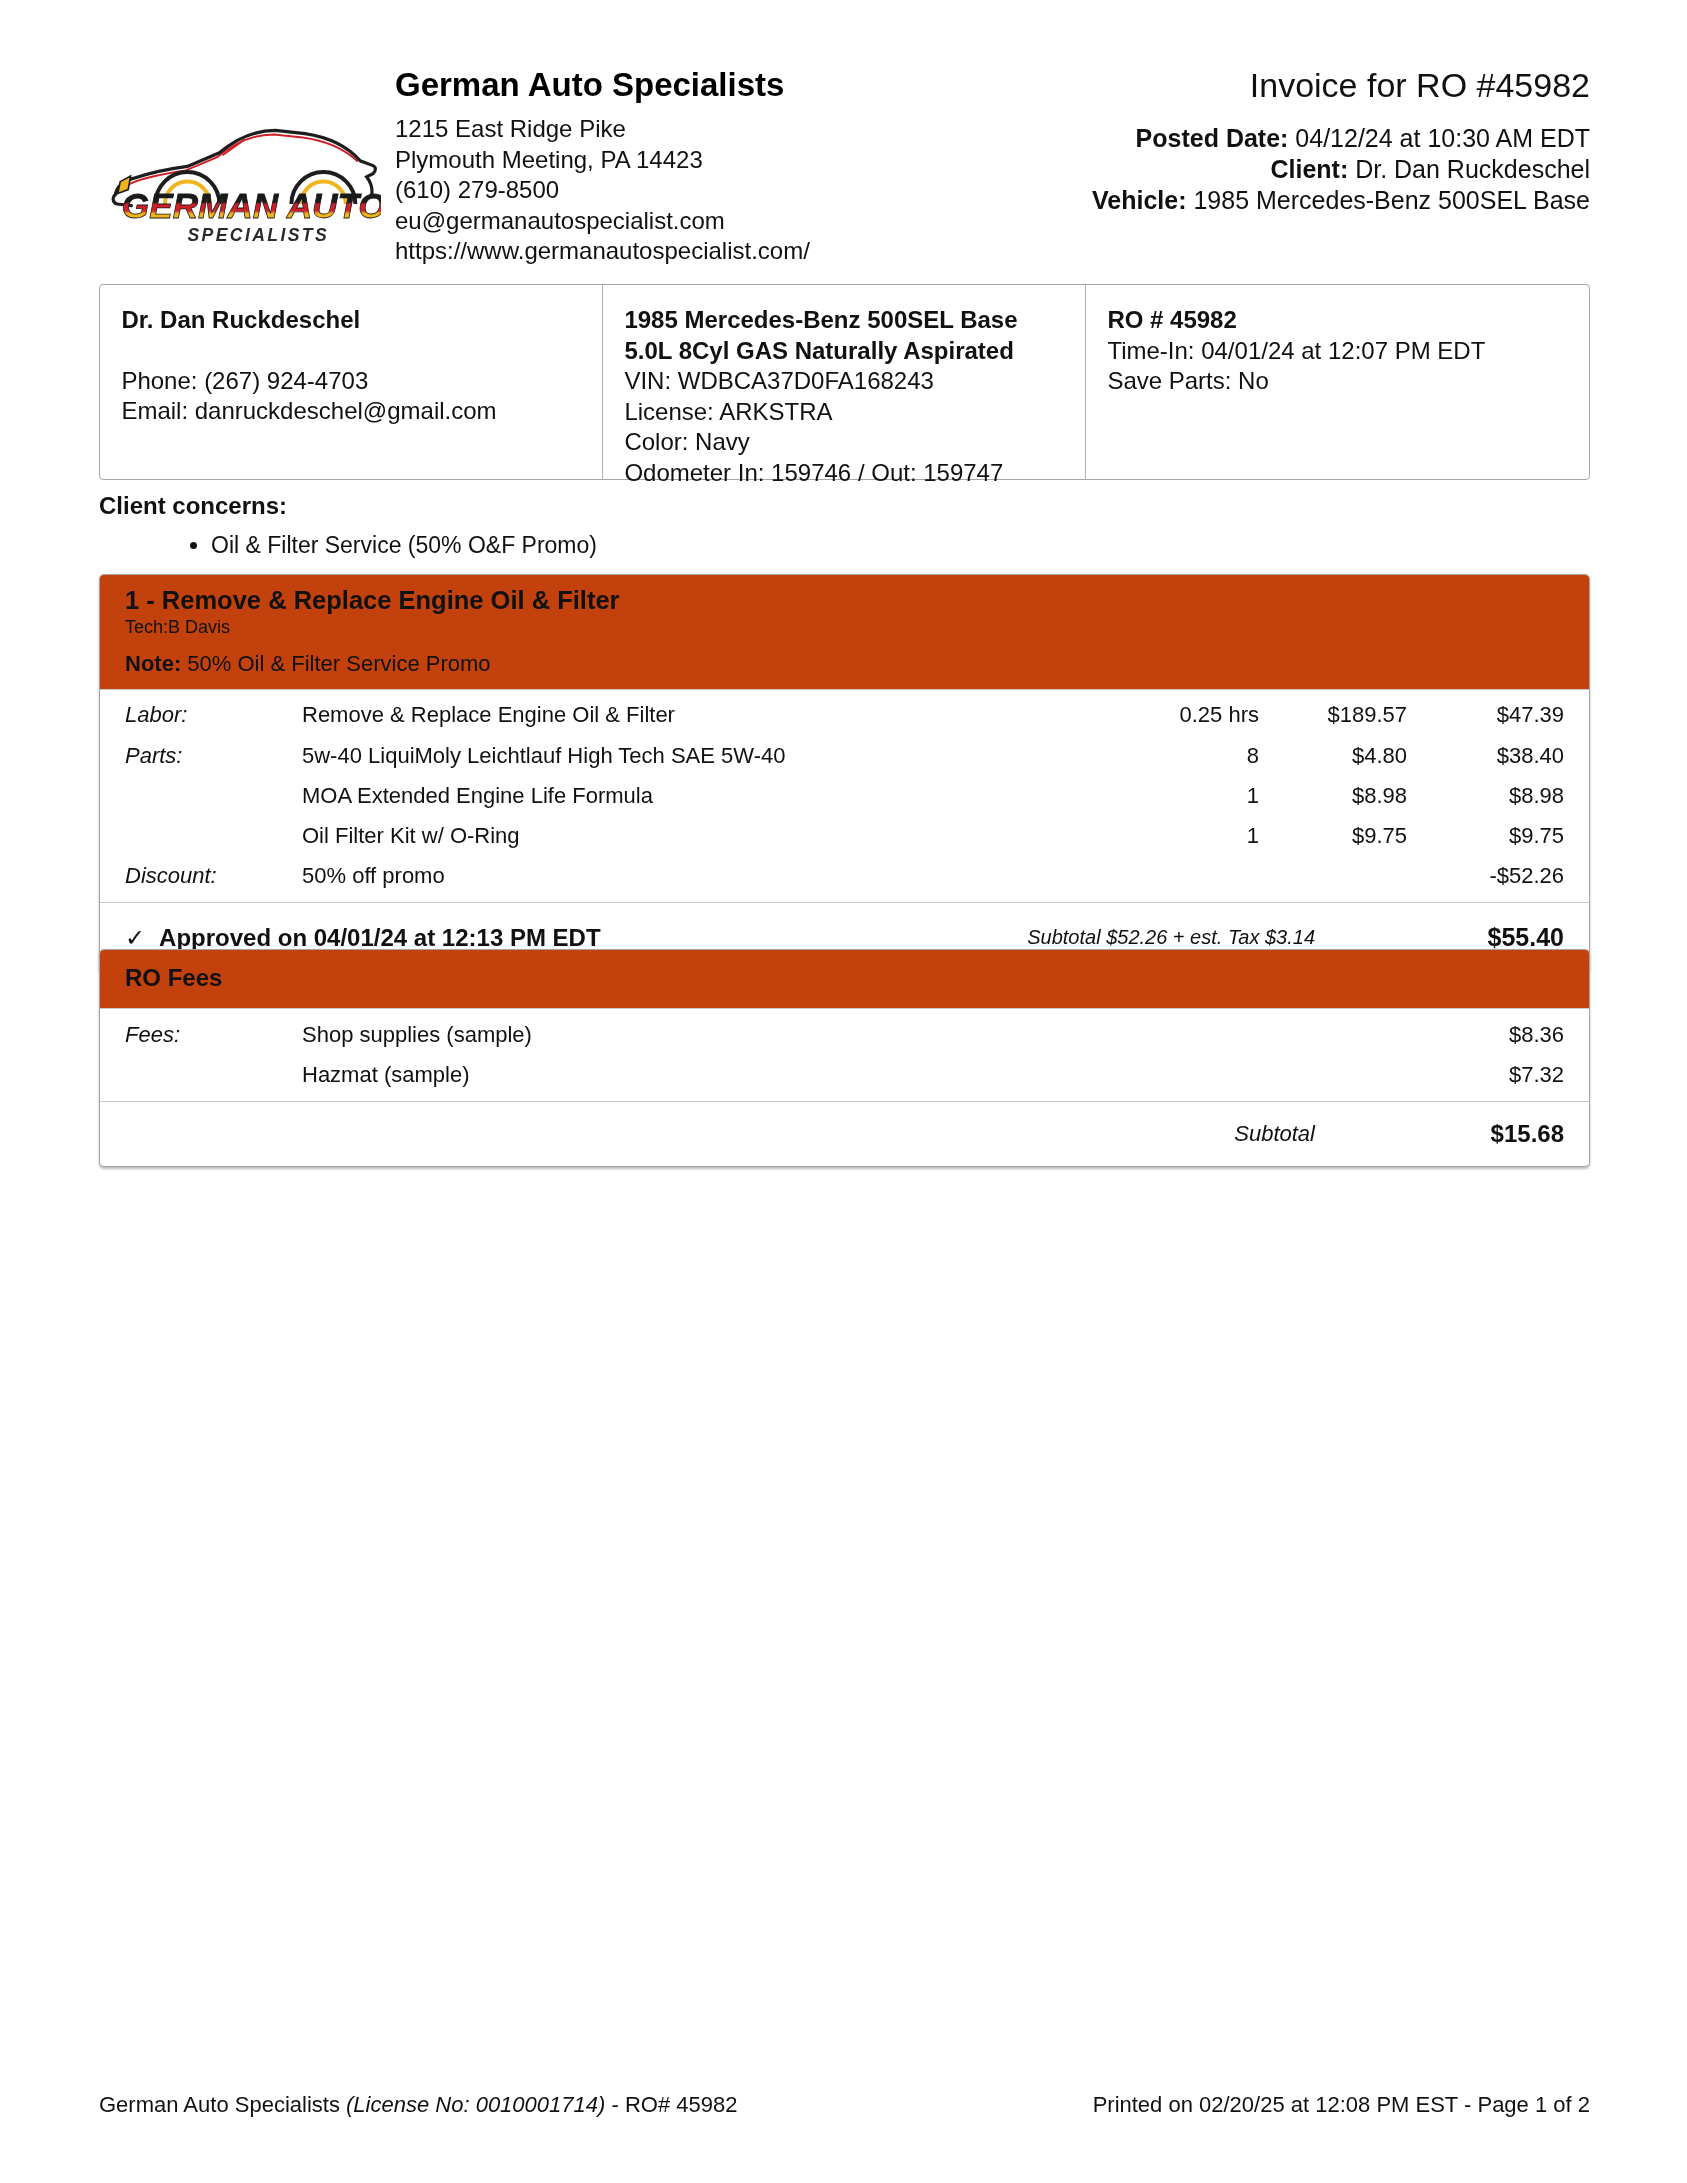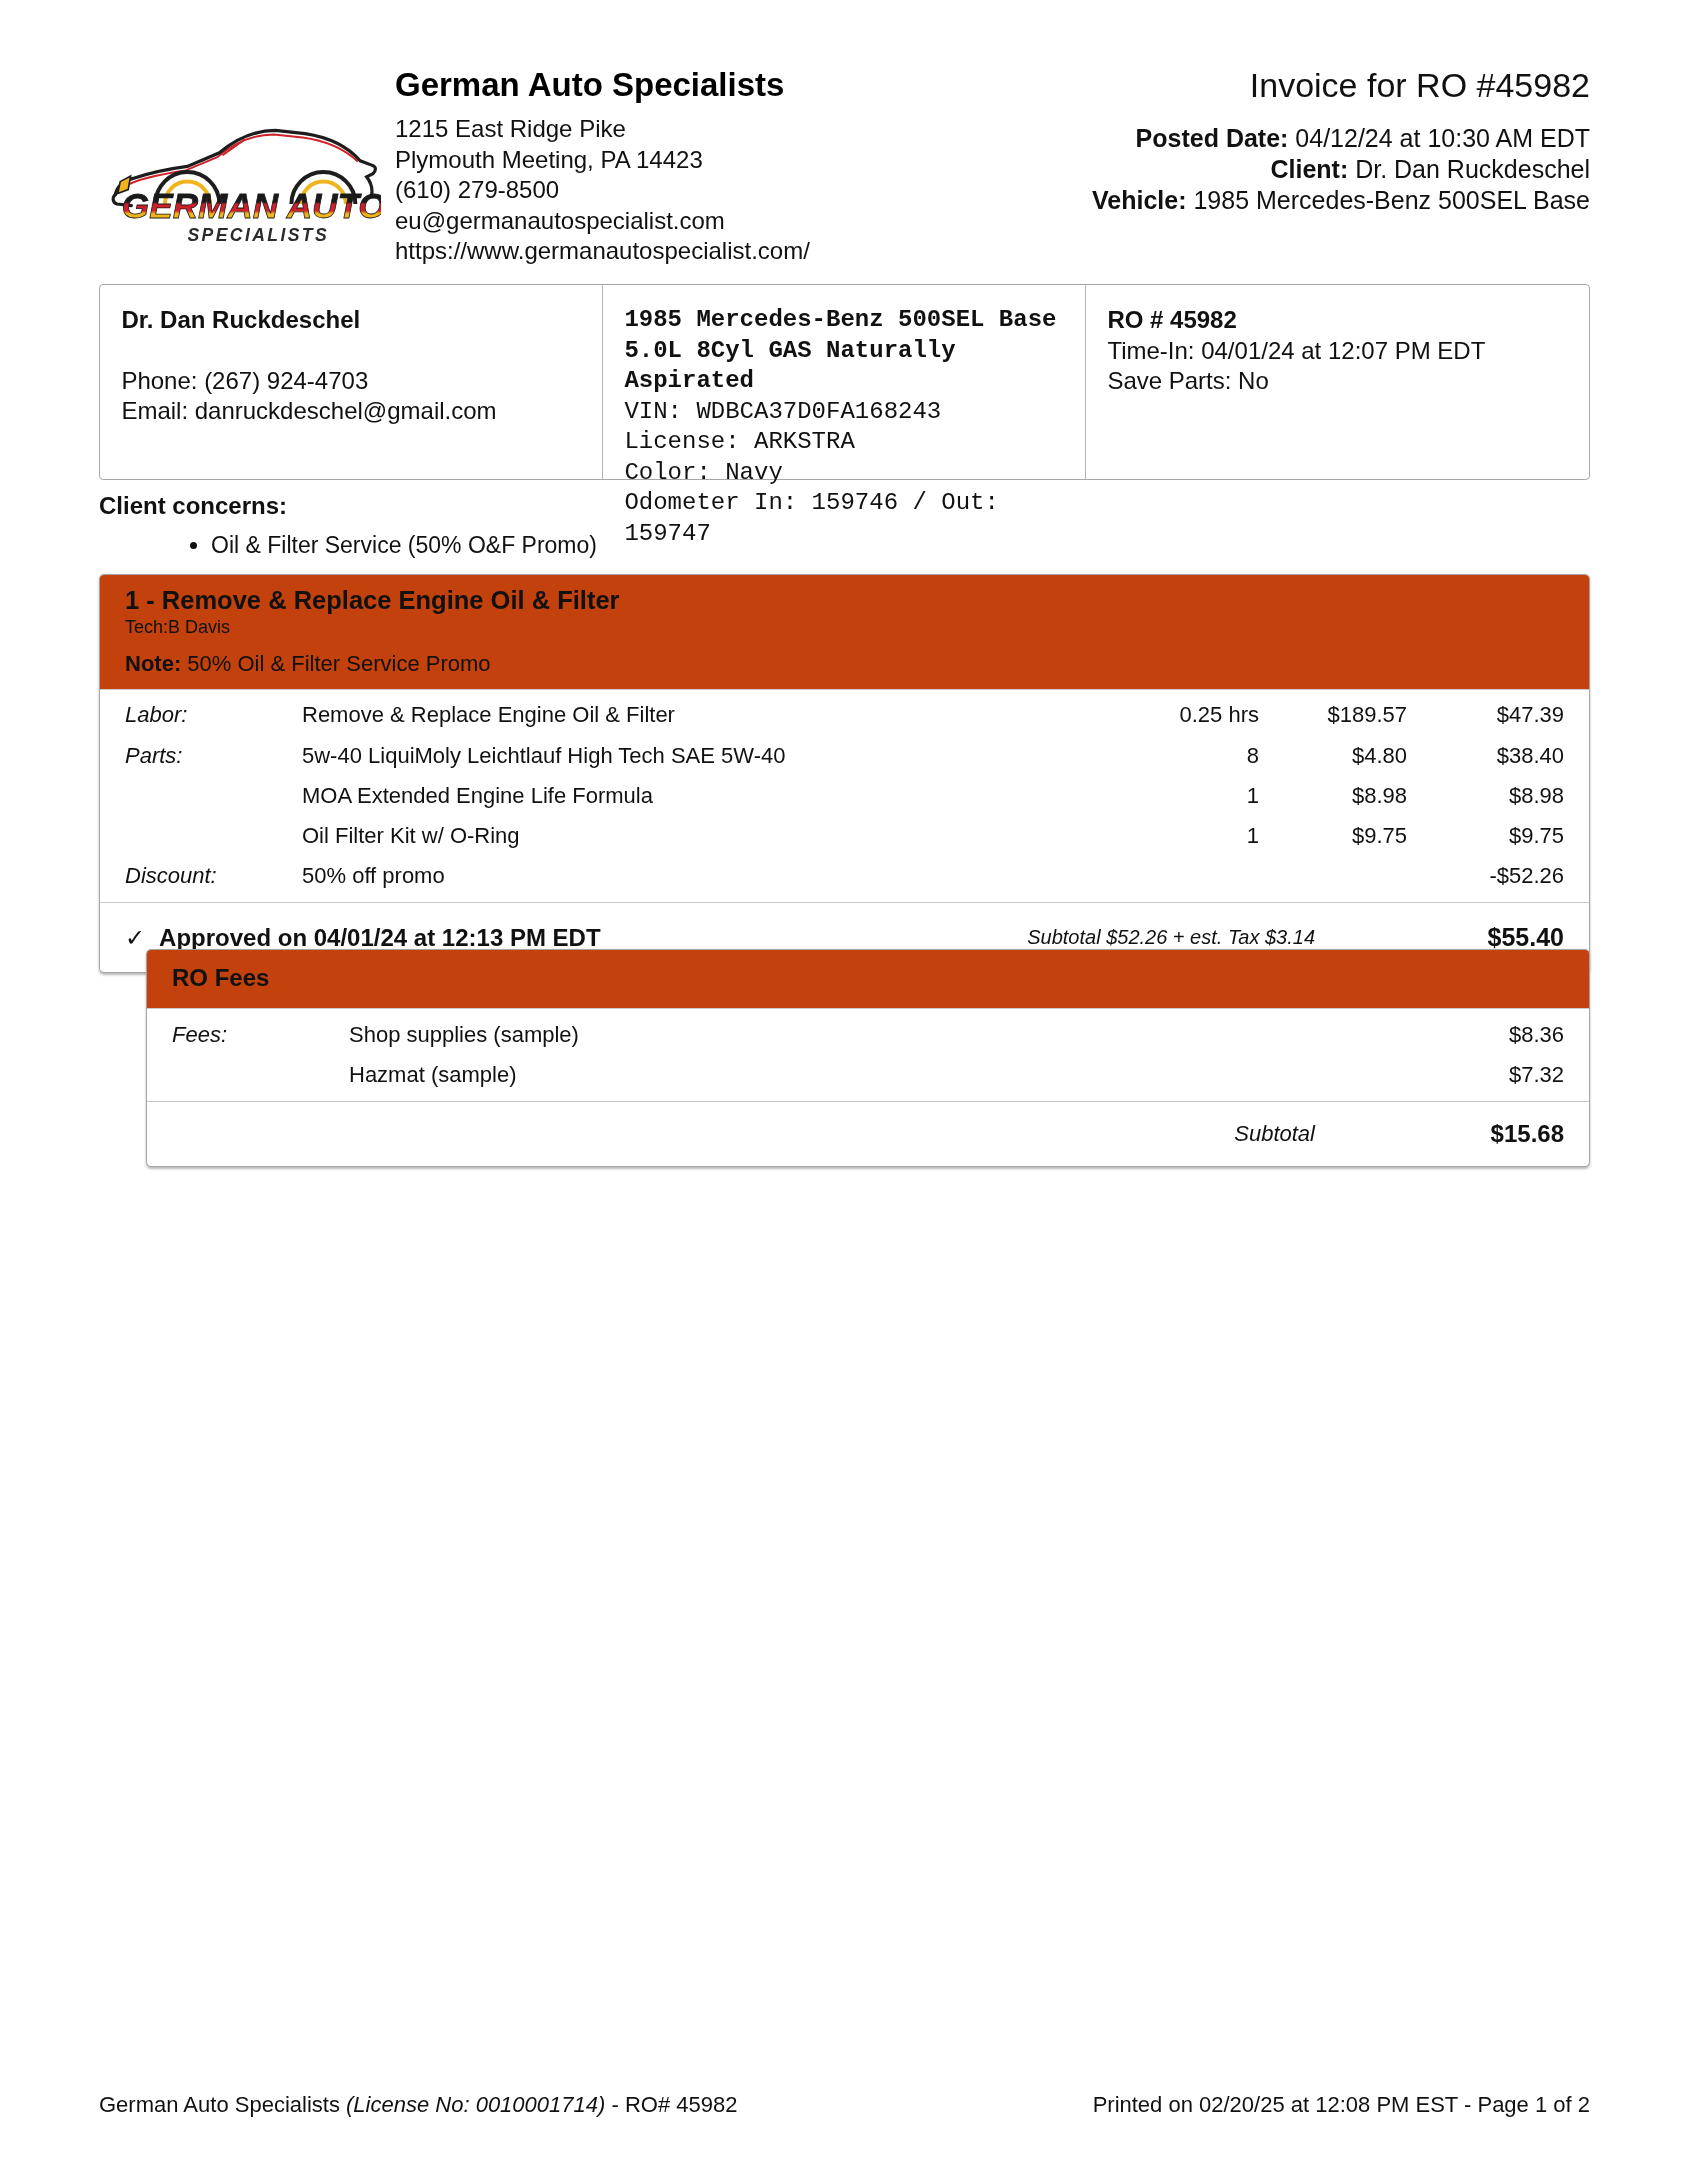--- a/index.html
+++ b/index.html
@@ -21,39 +21,39 @@
   .invoice-line b { font-weight:bold; }
 
   
   .info-box {
     position:absolute; left:99px; right:97px; top:284px; height:196px;
     border:1.6px solid #a6a6a6; border-radius:4.1px; display:flex;
     font-size:24px; line-height:30.5px;
   }
   .info-col { padding:20px 21.4px; }
   .info-col.c1 { width:503px; border-right:1.6px solid #b3b3b3; }
-  .info-col.c2 { width:483px; border-right:1.6px solid #b3b3b3;font-family:Liberation Mono, monospace; }
+  .info-col.c2 { width:483px; border-right:1.6px solid #b3b3b3; }
   .info-col.c3 { flex:1; }
   .info-bold { font-weight:bold; }
   .client-contact { margin-top:30px; }
 
   
   .concerns { position:absolute; left:99px; top:492px; }
   .concerns-heading { font-size:24px; font-weight:bold; }
   .concerns-list { list-style:disc; margin:10.7px 0 0 0; padding-left:112px; }
   .concerns-list li { font-size:23px; line-height:28px; }
 
   
   .card {
     position:absolute; left:99px; right:97px;
     border:1.6px solid #a6a6a6; border-radius:5px; background:#fff;
     box-shadow:0 1.6px 2.5px rgba(0,0,0,0.28); overflow:hidden;
   }
   .service-card { top:574px; }
-  .fees-card { top:949px;margin-left:47px; }
+  .fees-card { top:949px; }
   .card-head {
     background:#c2410c; border-bottom:1.6px solid #c9c9c9; padding:10px 25px 11.5px;
   }
   .svc-title { font-size:25.5px; font-weight:bold; line-height:31px; }
   .svc-tech { font-size:18px; line-height:22px; }
   .svc-note { font-size:22px; line-height:27px; margin-top:12.4px; }
   .fees-head-title { font-size:24px; font-weight:bold; line-height:30px; padding:3.3px 0; }
 
   .card-body { padding:8.2px 25px 10px; }
   .row { display:flex; align-items:flex-start; padding:3.3px 0; font-size:22px; line-height:27px; }

